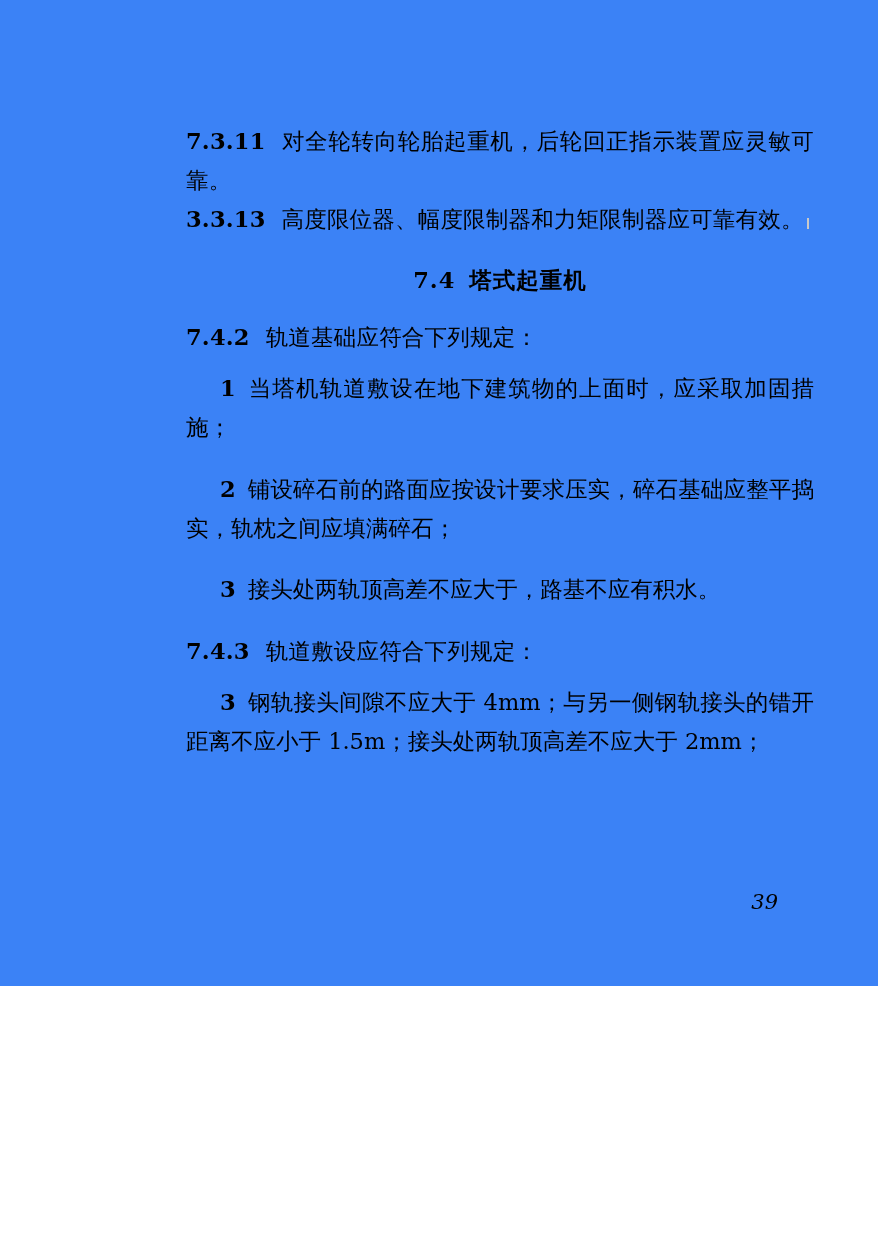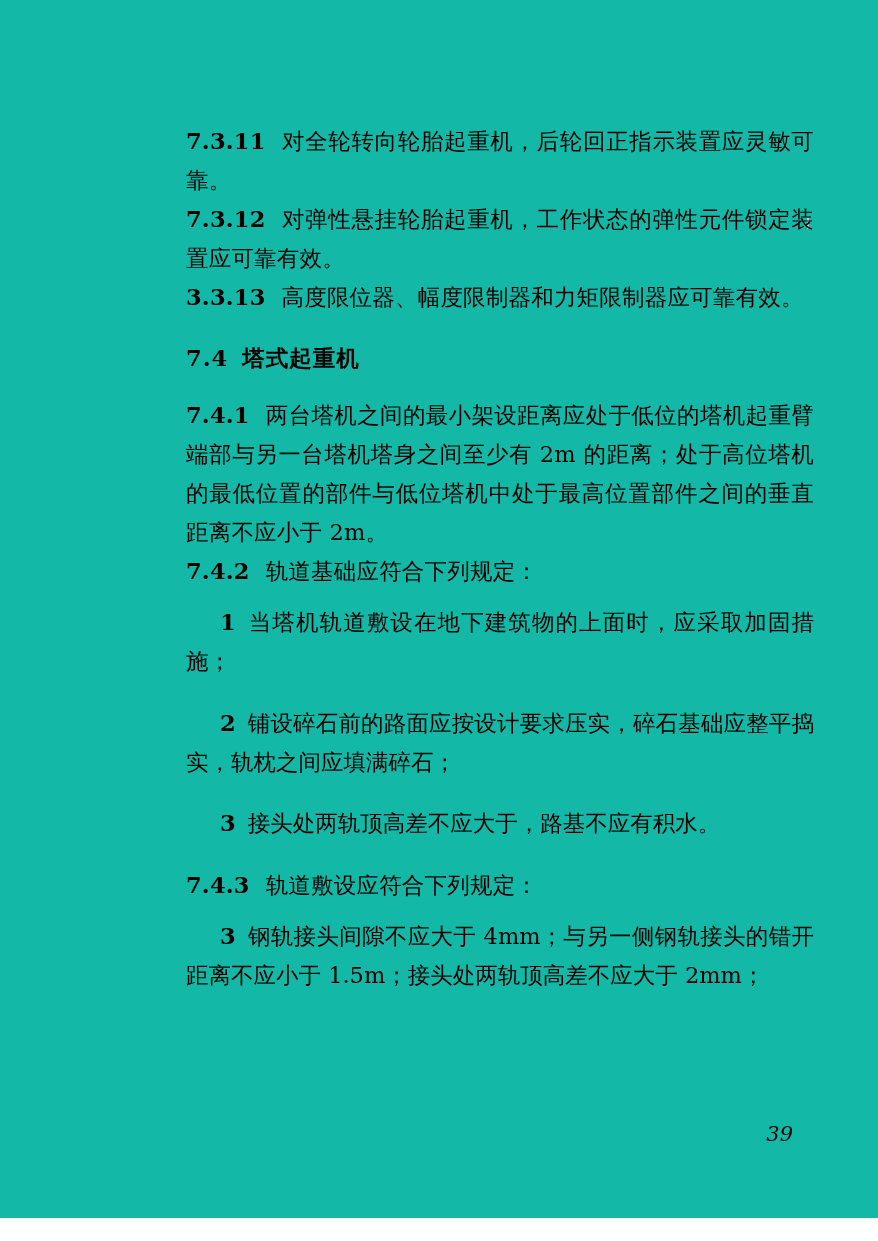--- a/index.html
+++ b/index.html
@@ -12,22 +12,22 @@
     height: 1241px;
     position: relative;
     font-family: "DejaVu Serif", "Liberation Serif", serif;
     color: #000000;
     overflow: hidden;
   }
   .page {
     position: absolute;
     left: 0; top: 0;
     width: 878px;
-    height: 1218px;
-    background: #14b8a6;
+    height: 986px;
+    background: #3b82f6;
   }
   .content {
     position: absolute;
     left: 186px;
     top: 122px;
     width: 628px;
   }
   .para {
     font-size: 22.5px;
     line-height: 39px;
@@ -38,20 +38,21 @@
   }
   .num {
     font-weight: bold;
     font-family: "DejaVu Serif", "Liberation Serif", serif;
   }
   .gap-after-num {
     display: inline-block;
     width: 16px;
   }
   .section-head {
+    text-align: center;
     font-weight: bold;
     font-size: 22.5px;
     margin: 26px 0 22px 0;
     letter-spacing: 1px;
   }
   .section-head .sec-num {
     margin-right: 14px;
   }
   .sub {
     font-size: 22.5px;
@@ -60,21 +61,21 @@
     text-justify: inter-ideograph;
     text-indent: 34px;
     margin-top: 12px;
   }
   .sub .subnum {
     font-weight: bold;
     margin-right: 12px;
   }
   .folio {
     position: absolute;
-    right: 85px;
+    right: 100px;
     bottom: 72px;
     font-style: italic;
     font-size: 21px;
     font-family: "DejaVu Serif", "Liberation Serif", serif;
   }
   .tick {
     position: absolute;
     width: 2px;
     height: 11px;
     background: #c9c9c9;
@@ -87,35 +88,29 @@
 
   <div class="tick" style="left:807px; top:218px;"></div>
   <div class="tick" style="left:186px; top:566px; height:0;"></div>
 
   <div class="content">
 
     <p class="para">
       <span class="num">7.3.11</span><span class="gap-after-num"></span><span>对全轮转向轮胎起重机，后轮回正指示装置应灵敏可靠。</span>
     </p>
 
-    <p class="para">
-      <span class="num">7.3.12</span><span class="gap-after-num"></span><span>对弹性悬挂轮胎起重机，工作状态的弹性元件锁定装置应可靠有效。</span>
-    </p>
 
     <p class="para">
       <span class="num">3.3.13</span><span class="gap-after-num"></span><span>高度限位器、幅度限制器和力矩限制器应可靠有效。</span>
     </p>
 
     <h2 class="section-head">
       <span class="sec-num">7.4</span><span>塔式起重机</span>
     </h2>
 
-    <p class="para">
-      <span class="num">7.4.1</span><span class="gap-after-num"></span><span>两台塔机之间的最小架设距离应处于低位的塔机起重臂端部与另一台塔机塔身之间至少有 2m 的距离；处于高位塔机的最低位置的部件与低位塔机中处于最高位置部件之间的垂直距离不应小于 2m。</span>
-    </p>
 
     <p class="para">
       <span class="num">7.4.2</span><span class="gap-after-num"></span><span>轨道基础应符合下列规定：</span>
     </p>
 
     <p class="sub">
       <span class="subnum">1</span><span>当塔机轨道敷设在地下建筑物的上面时，应采取加固措施；</span>
     </p>
 
     <p class="sub">

